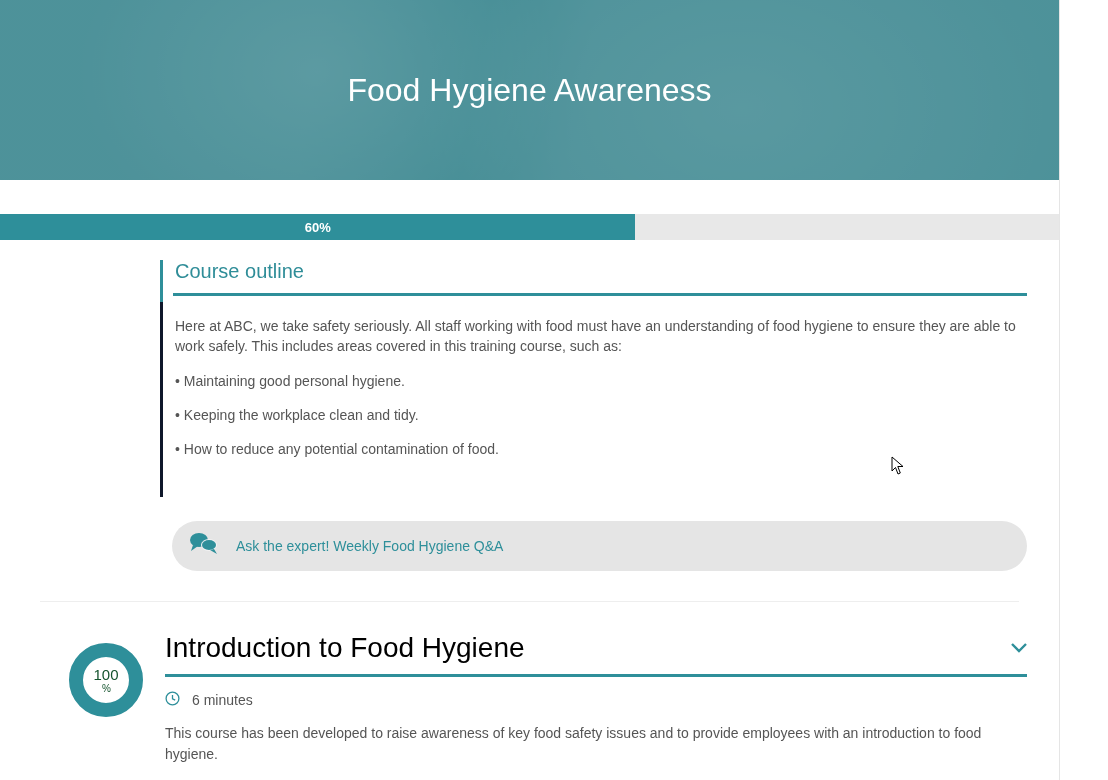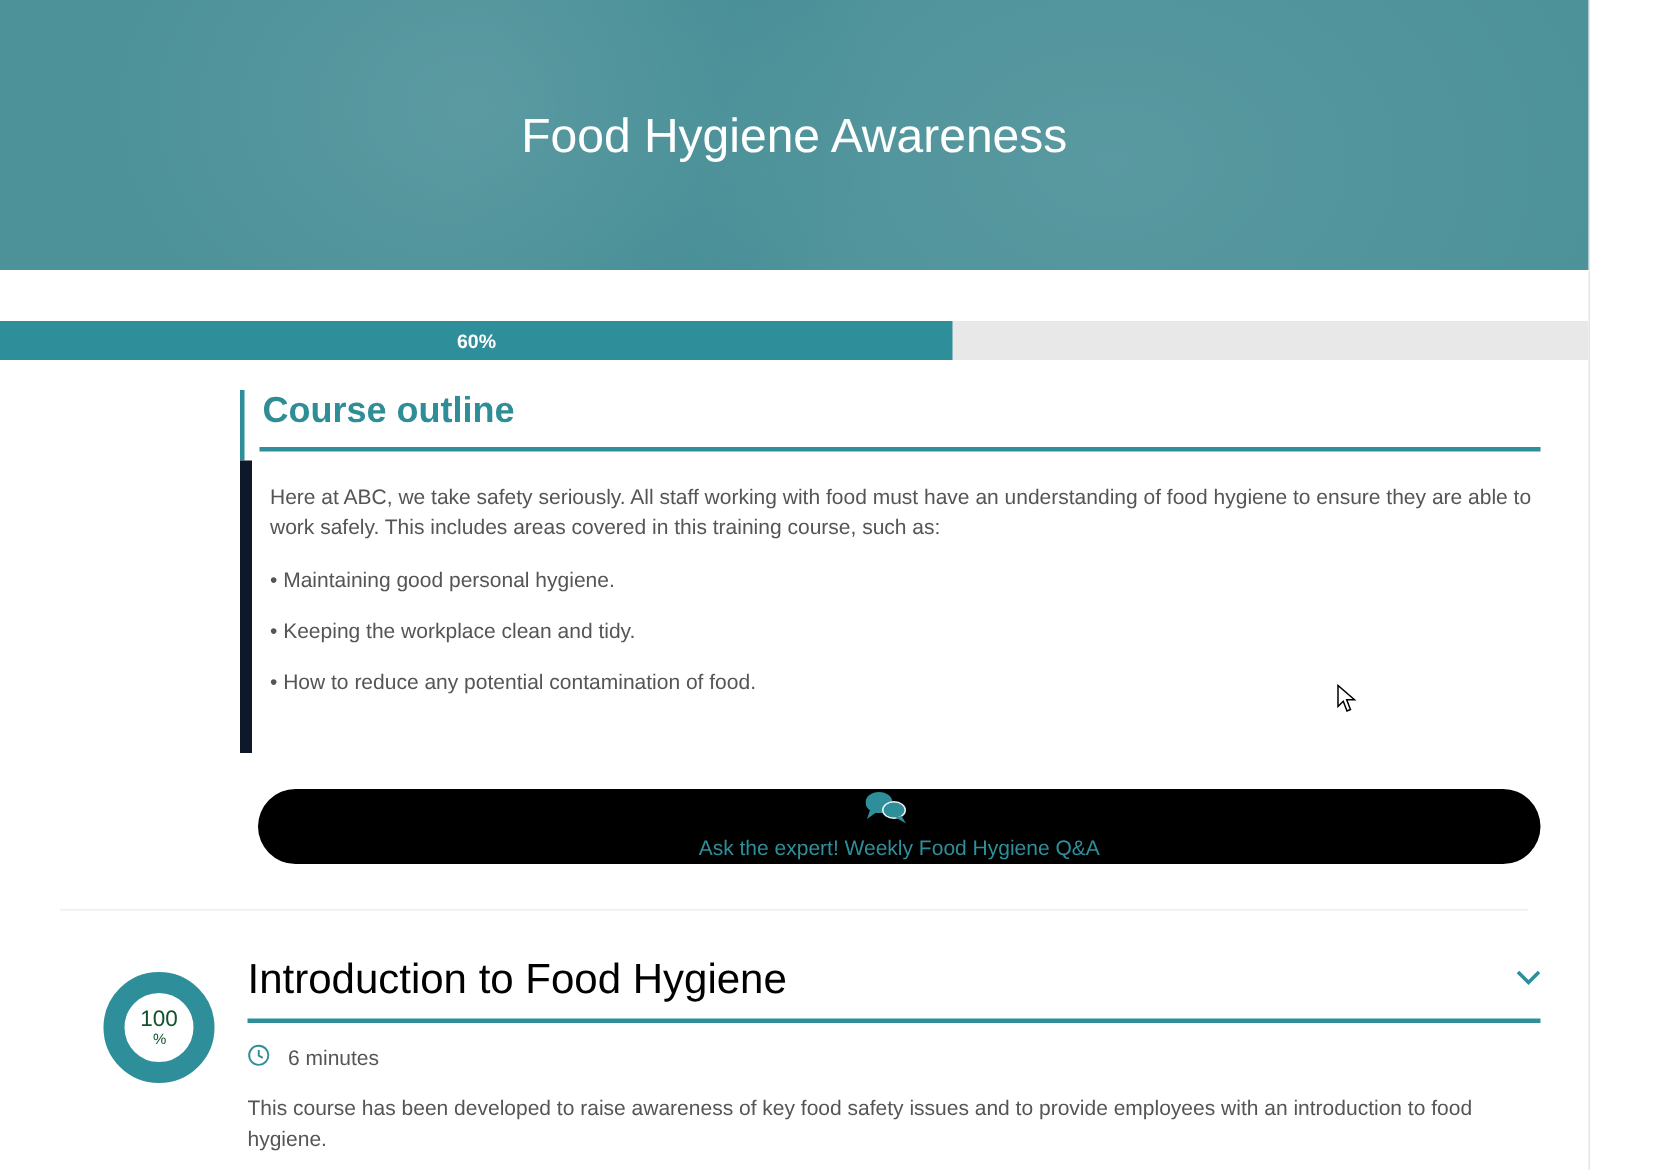--- a/index.html
+++ b/index.html
@@ -93,55 +93,54 @@
     padding-right: 32px;
   }
   .section-header {
     border-left: 3px solid #2e8f9a;
     padding-left: 12px;
     margin-top: 20px;
     padding-bottom: 6px;
   }
   .section-header h2 {
     color: #2f8d98;
-    font-weight: 700;
-    font-size: 24px;
+    font-weight: 400;
+    font-size: 20px;
     margin-bottom: 10px;
   }
   .section-header .underline {
     border-bottom: 3px solid #2e8f9a;
     margin-left: -2px;
   }
   .outline-body {
-    border-left: 8px solid #0f172a;
+    border-left: 3px solid #0f172a;
     padding: 14px 0 24px 12px;
     margin-bottom: 24px;
   }
   .outline-body p {
     line-height: 1.45;
     margin-bottom: 14px;
     color: #555;
   }
   .bullet {
     margin-bottom: 14px;
     color: #555;
   }
 
   
   .ask-pill {
-    background: #000000;
+    background: #e5e5e5;
     border-radius: 28px;
     height: 50px;
     display: flex;
     align-items: center;
     padding: 0 18px;
     margin-left: 12px;
     margin-top: 10px;
     cursor: pointer;
-    flex-direction: column;
   }
   .ask-pill .chat-icon {
     color: #2e8f9a;
     font-size: 26px;
     margin-right: 18px;
   }
   .ask-pill .ask-text {
     color: #2e8f9a;
     font-size: 14px;
   }

